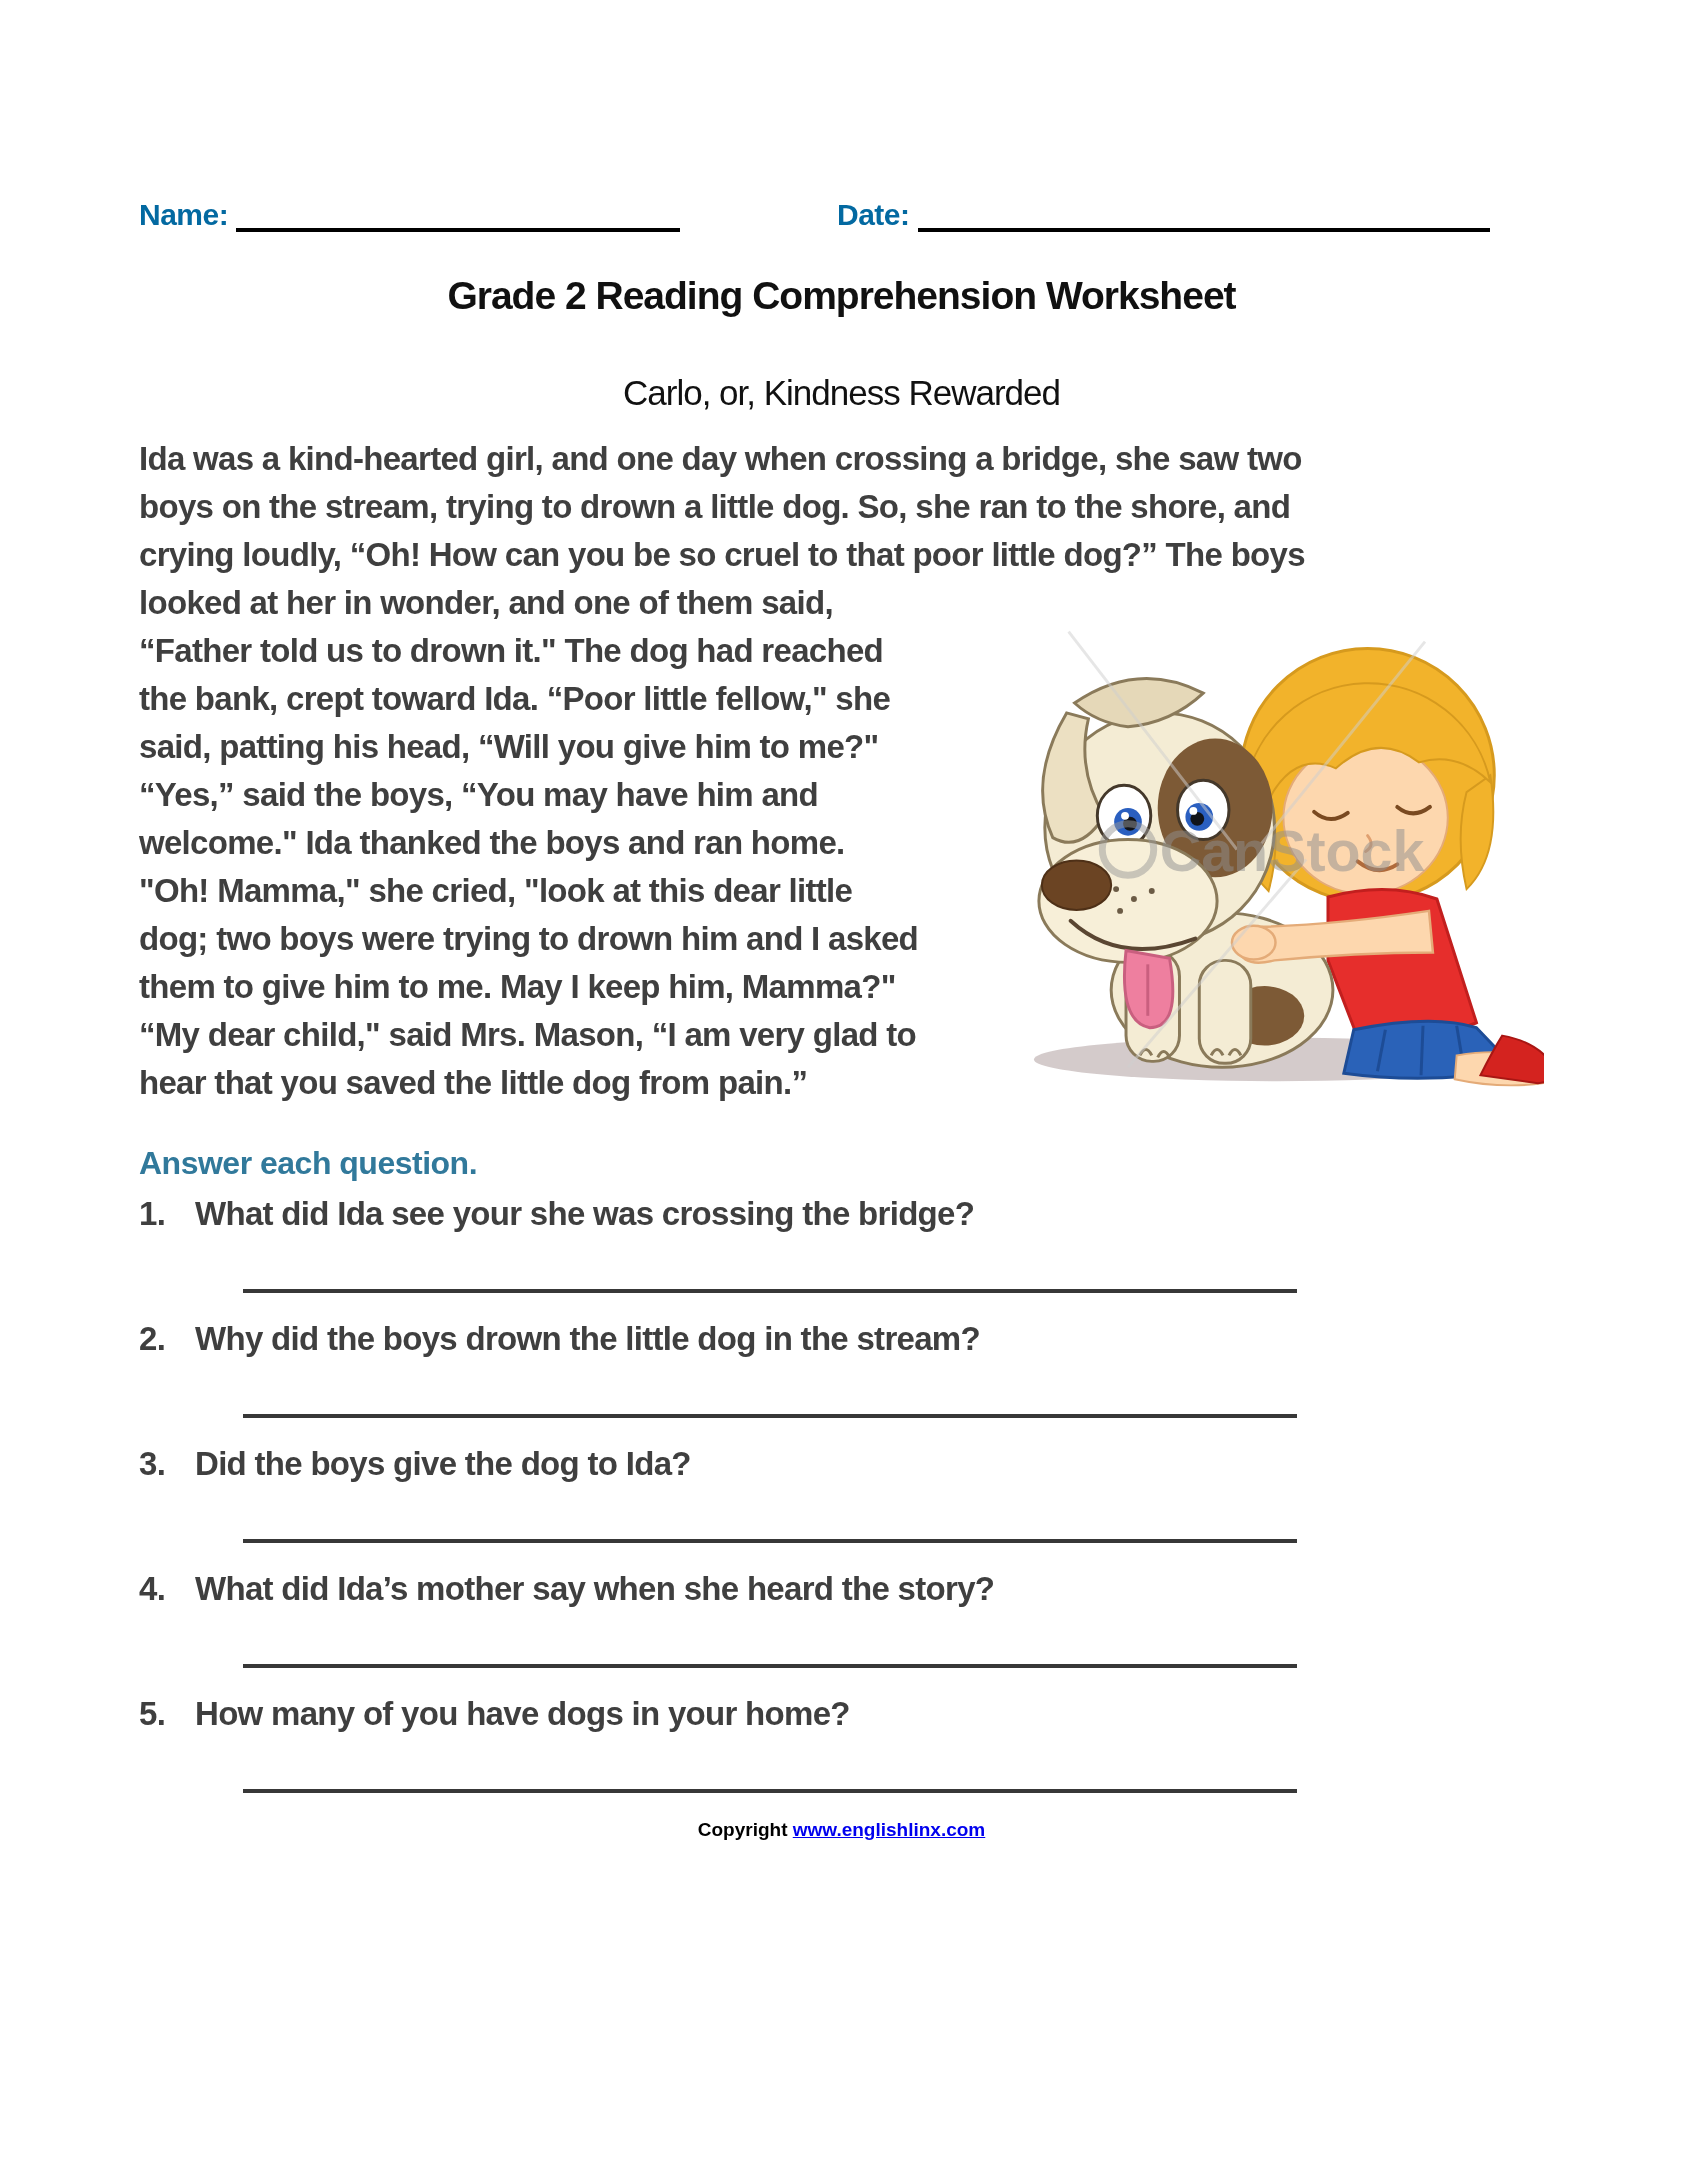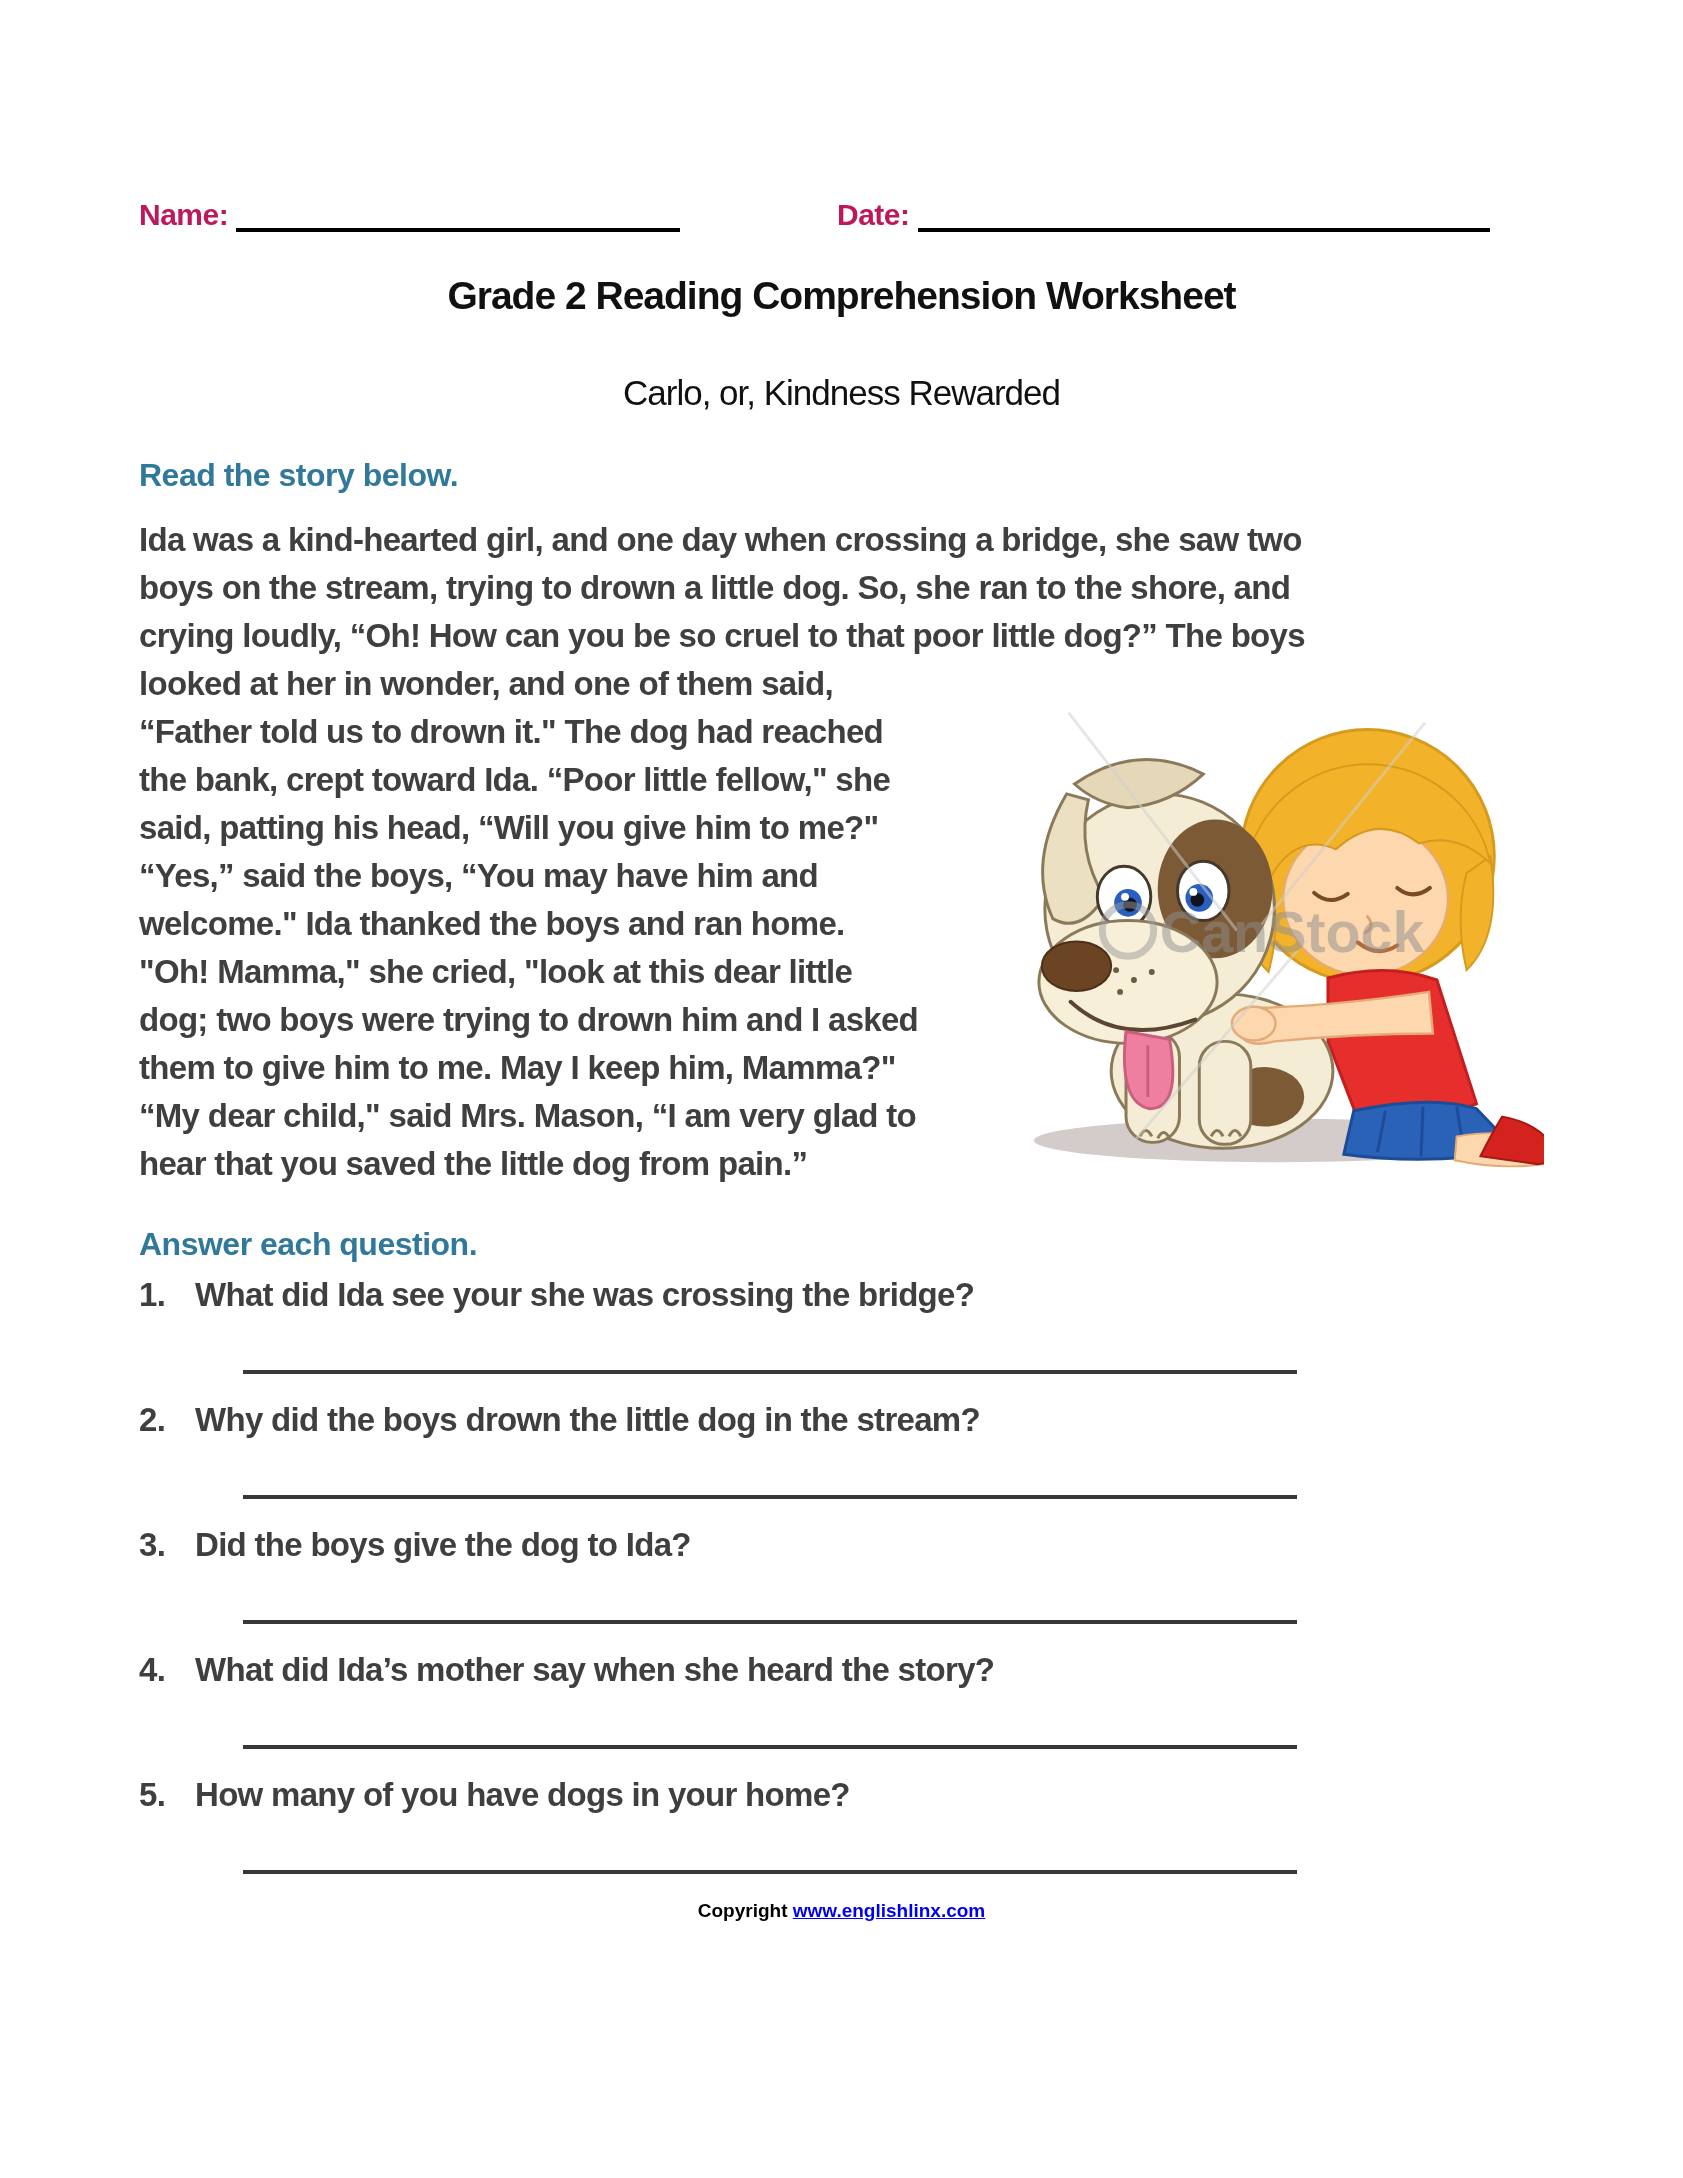--- a/index.html
+++ b/index.html
@@ -21,21 +21,21 @@
   }
   
   .header-row {
     position: relative;
     height: 46px;
   }
   .field-group { display: inline-flex; align-items: flex-end; }
   .field-label {
     font-size: 30px;
     font-weight: bold;
-    color: #be185d;
+    color: #0369a1;
     letter-spacing: -0.5px;
   }
   .write-line {
     display: inline-block;
     border-bottom: 4px solid #000000;
     height: 30px;
     margin-left: 8px;
   }
   .name-line { width: 444px; }
   .date-group { position: absolute; left: 698px; top: 0; align-items: center; }
@@ -135,21 +135,20 @@
     <span class="field-group date-group">
       <span class="field-label">Date:</span>
       <span class="write-line date-line"></span>
     </span>
   </div>
 
   <div class="main-title">Grade 2 Reading Comprehension Worksheet</div>
 
   <div class="sub-title">Carlo, or, Kindness Rewarded</div>
 
-  <div class="section-heading">Read the story below.</div>
 
   <div class="story-text story-part1">Ida was a kind-hearted girl, and one day when crossing a bridge, she saw two
 boys on the stream, trying to drown a little dog. So, she ran to the shore, and
 crying loudly, “Oh! How can you be so cruel to that poor little dog?” The boys
 looked at her in wonder, and one of them said,</div>
 
   <div class="story-row">
     <div class="story-text">“Father told us to drown it." The dog had reached
  the bank, crept toward Ida. “Poor little fellow," she
  said, patting his head, “Will you give him to me?"

